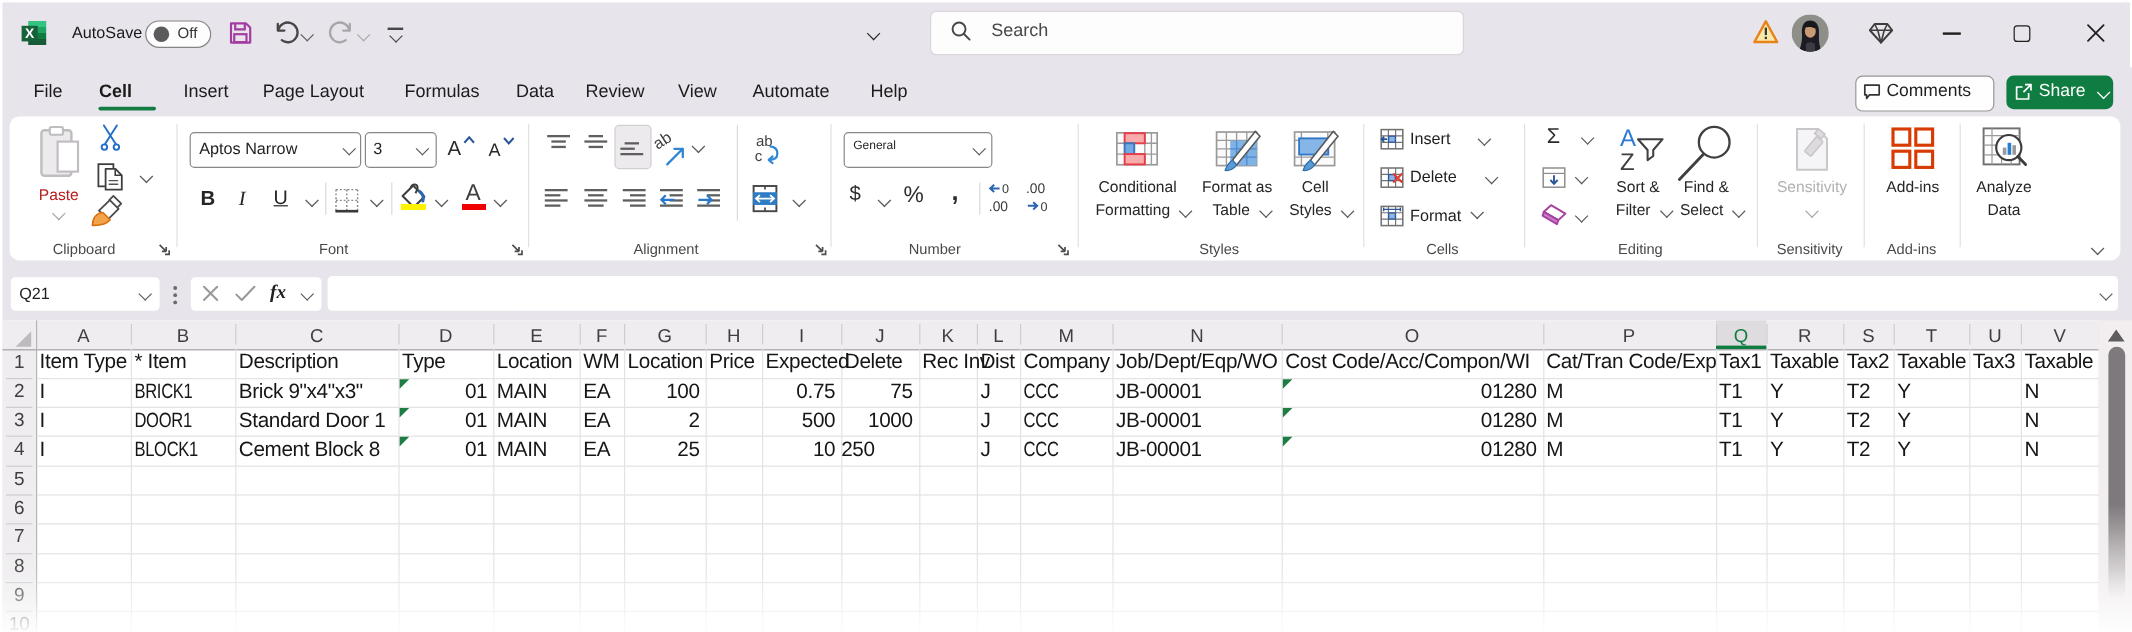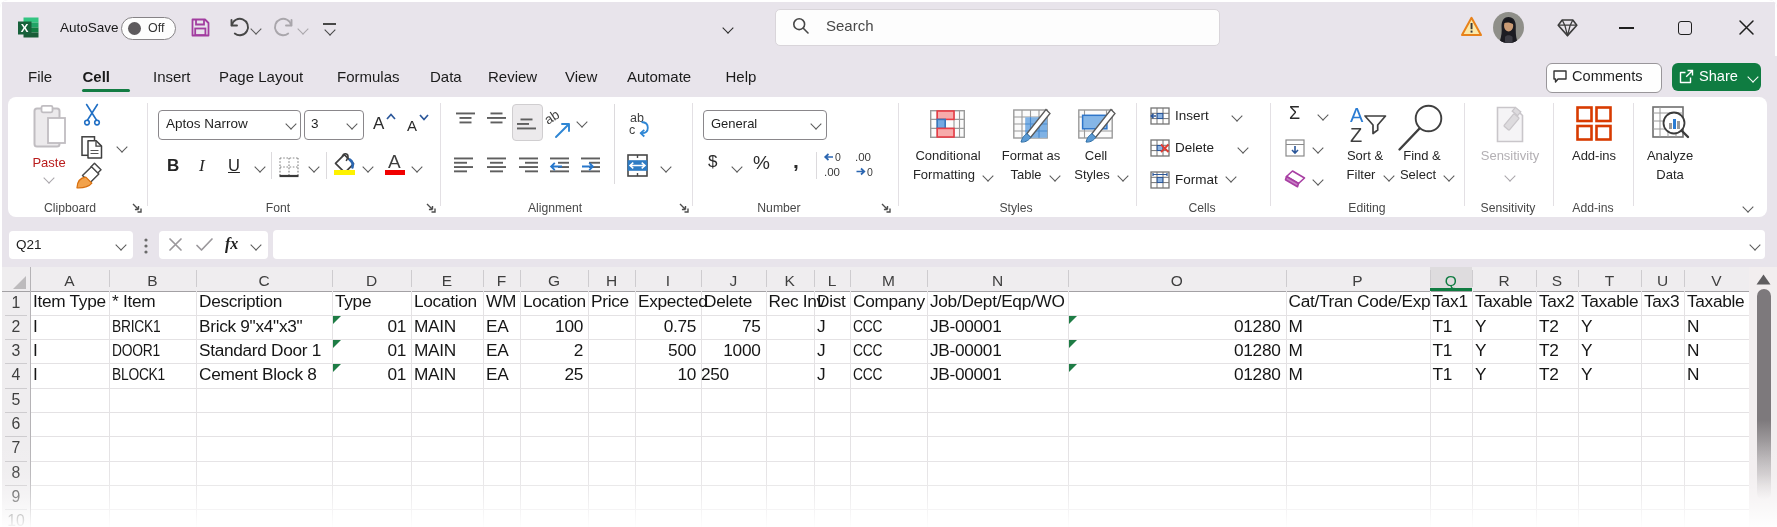--- a/index.html
+++ b/index.html
@@ -271,21 +271,21 @@
     </svg>
 <div class="ab" style="left:614px;top:104px;width:1px;height:80px;background:#dcdadd;"></div>
 <svg class="ab" style="left:627px;top:154px" width="21" height="23" viewBox="0 0 21 23">
 <rect x="1" y="1" width="19" height="21" fill="#fff" stroke="#474747" stroke-width="1.6"></rect>
 <path d="M10.5 1 v3 M10.5 19 v3" stroke="#474747" stroke-width="1.4"></path>
 <rect x="0.6" y="6.2" width="19.8" height="10.6" fill="#2e7cc4"></rect>
 <path d="M3.2 11.5 H17.8 M6.3 8.6 L3 11.5 L6.3 14.4 M14.7 8.6 L18 11.5 L14.7 14.4" stroke="#fff" stroke-width="1.5" fill="none"></path>
 </svg>
 <div class="chv" style="left:662px;top:163px;"></div>
 <div class="ab" style="left:703px;top:110px;width:122px;height:28px;background:#fff;border:1px solid #8a878b;border-radius:4px;"></div>
-<div class="t" style="left:711px;top:116px;font-size:13px;">General</div>
+<div class="t" style="left:711px;top:116px;font-size:10px;">General</div>
 <div class="chv" style="left:812px;top:120px;"></div>
 <div class="t" style="left:708px;top:152px;font-size:17px;color:#2b2b2b;">$</div>
 <div class="chv" style="left:733px;top:163px;"></div>
 <div class="t" style="left:753px;top:152px;font-size:19px;color:#2b2b2b;">%</div>
 <div class="t" style="left:793px;top:149px;font-size:21px;font-weight:bold;color:#2b2b2b;">,</div>
 <div class="ab" style="left:816px;top:152px;width:1px;height:27px;background:#dcdadd;"></div>
 <svg class="ab" style="left:824px;top:152px" width="19" height="26" viewBox="0 0 19 26">
 <path d="M9 5 H1.5 M4.5 2 L1.2 5 L4.5 8" fill="none" stroke="#2b66b1" stroke-width="1.7"></path>
 <text x="11" y="9" font-size="10.5" fill="#3a3a3a" font-family="Liberation Sans">0</text>
 <text x="0" y="23.5" font-size="11.5" fill="#3a3a3a" font-family="Liberation Sans">.00</text>
@@ -534,20 +534,21 @@
 <div class="celltxt" style="left:414px;top:289.3px;">Location</div>
 <div class="celltxt" style="left:486px;top:289.3px;">WM</div>
 <div class="celltxt" style="left:523px;top:289.3px;">Location</div>
 <div class="celltxt" style="left:591px;top:289.3px;">Price</div>
 <div class="celltxt" style="left:638px;top:289.3px;">Expected</div>
 <div class="celltxt" style="left:704px;top:289.3px;">Delete</div>
 <div class="celltxt" style="left:768.5px;top:289.3px;">Rec Inv</div>
 <div class="celltxt" style="left:817px;top:289.3px;">Dist</div>
 <div class="celltxt" style="left:853px;top:289.3px;">Company</div>
 <div class="celltxt" style="left:930px;top:289.3px;">Job/Dept/Eqp/WO</div>
+<div class="celltxt" style="left:1071px;top:289.3px;">Cost Code/Acc/Compon/WI</div>
 <div class="celltxt" style="left:1288.5px;top:289.3px;">Cat/Tran Code/Exp</div>
 <div class="celltxt" style="left:1432.5px;top:289.3px;">Tax1</div>
 <div class="celltxt" style="left:1475px;top:289.3px;">Taxable</div>
 <div class="celltxt" style="left:1539px;top:289.3px;">Tax2</div>
 <div class="celltxt" style="left:1581px;top:289.3px;">Taxable</div>
 <div class="celltxt" style="left:1644px;top:289.3px;">Tax3</div>
 <div class="celltxt" style="left:1687px;top:289.3px;">Taxable</div>
 <div class="celltxt" style="left:33px;top:313.633px;">I</div>
 <div class="celltxt" style="left:112px;top:313.633px;"><span class="cap">BRICK1</span></div>
 <div class="celltxt" style="left:199px;top:313.633px;">Brick 9"x4"x3"</div>

